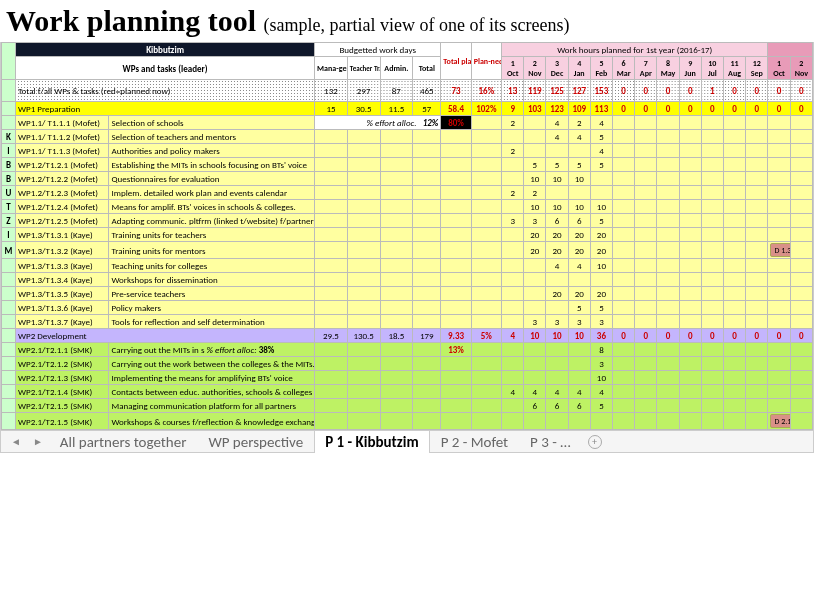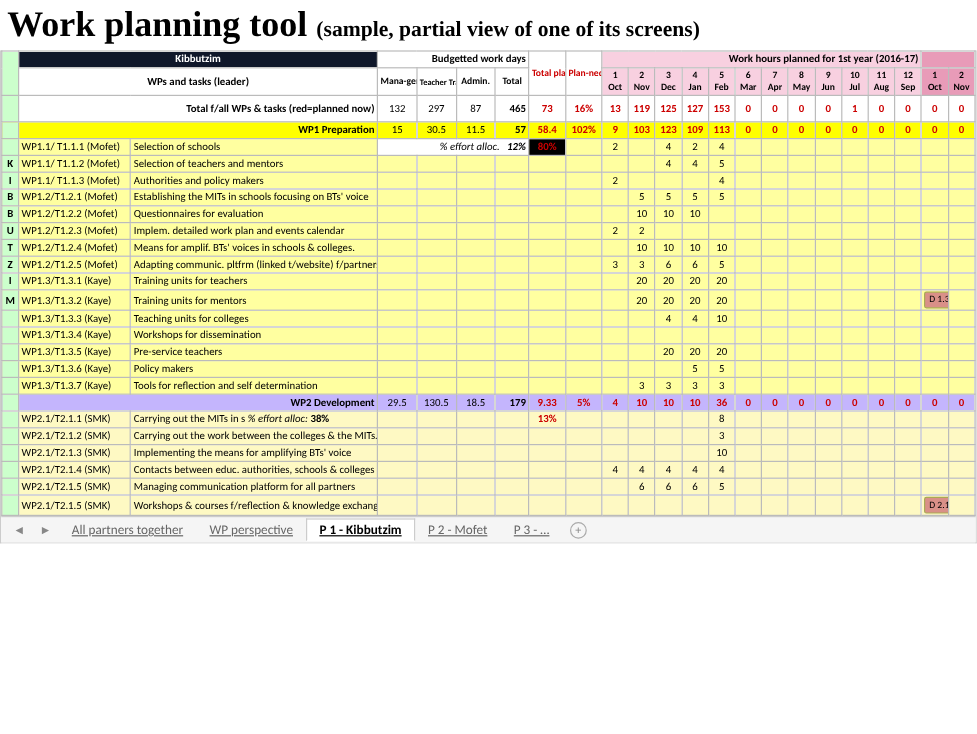--- a/index.html
+++ b/index.html
@@ -1,39 +1,39 @@
 <!DOCTYPE html>
 <html><head>
 <meta charset="utf-8">
 <style>
   * { box-sizing: border-box; margin: 0; padding: 0; }
   body { font-family: Calibri, Arial, sans-serif; font-size: 10px; background: #fff; width: 814px; }
   .title { font-family: Georgia, 'Times New Roman', serif; font-size: 30px; font-weight: bold; padding: 4px 6px; }
-  .title .sub { font-size: 18px; font-weight: bold; }
+  .title .sub { font-size: 18px; font-weight: normal; }
   .sheet { border: 1px solid #ccc; border-top: none; }
   table { border-collapse: collapse; table-layout: fixed; width: 100%; }
   td, th { border: 1px solid #bbb; padding: 1px 2px; height: 14px; overflow: hidden; white-space: nowrap; font-size: 9px; vertical-align: middle; }
   th { font-weight: bold; text-align: center; }
   .green-h { background: #0f172a; color: #fff; font-weight: bold; }
   .pink-h { background: #f8d0e0; }
   .dpink-h { background: #e89bb8; }
   .yellow { background: #ffff00; }
   .lyellow { background: #ffffa0; }
   .salmon { background: #c4b5fd; }
-  .lsalmon { background: #fef9c3; }
+  .lsalmon { background: #bef264; }
   .dotted { background-image: radial-gradient(#888 0.5px, transparent 0.5px); background-size: 3px 3px; }
   .letter-col { background: #ccffcc; font-weight: bold; text-align: center; }
   .center { text-align: center; }
   .right { text-align: right; margin-left: 41px; }
-  .bold { font-weight: bold; text-align: right; }
+  .bold { font-weight: normal; }
   .red { color: #c00; font-weight: bold; }
   .badge { background: #d99088; border: 1px solid #aa5; border-radius: 2px; padding: 1px 3px; font-size: 8px; display: inline-block; }
   .tabs { display: flex; align-items: center; border-top: 1px solid #ccc; background: #f5f5f5; padding: 2px 4px; height: 22px; }
   .tab-arrow { padding: 0 6px; color: #888; cursor: pointer; font-size: 10px; }
-  .tab { padding: 2px 10px; color: #666; font-size: 11px; cursor: pointer; border: 1px solid transparent; text-decoration: underline; }
+  .tab { padding: 2px 10px; color: #666; font-size: 15px; cursor: pointer; border: 1px solid transparent; }
   .tab.active { background: #fff; color: #000; font-weight: bold; border: 1px solid #ccc; border-bottom-color: #fff; }
   .newtab { border: 1px solid #aaa; border-radius: 50%; width: 14px; height: 14px; display: inline-flex; align-items: center; justify-content: center; margin-left: 6px; font-size: 10px; color: #888; cursor: pointer; }
   .italic { font-style: italic; }
 </style>
 </head>
 <body>
 
 <div class="title">
   <span>Work planning tool</span>
   <span class="sub">(sample, partial view of one of its screens)</span>

